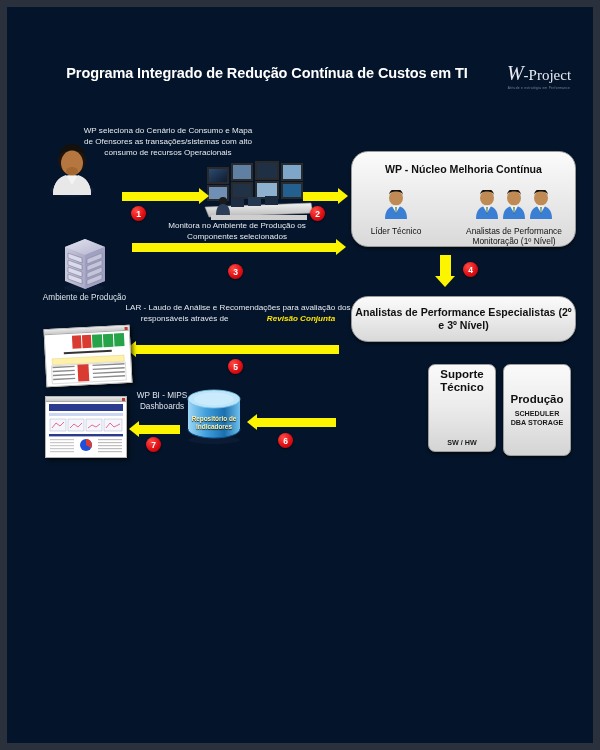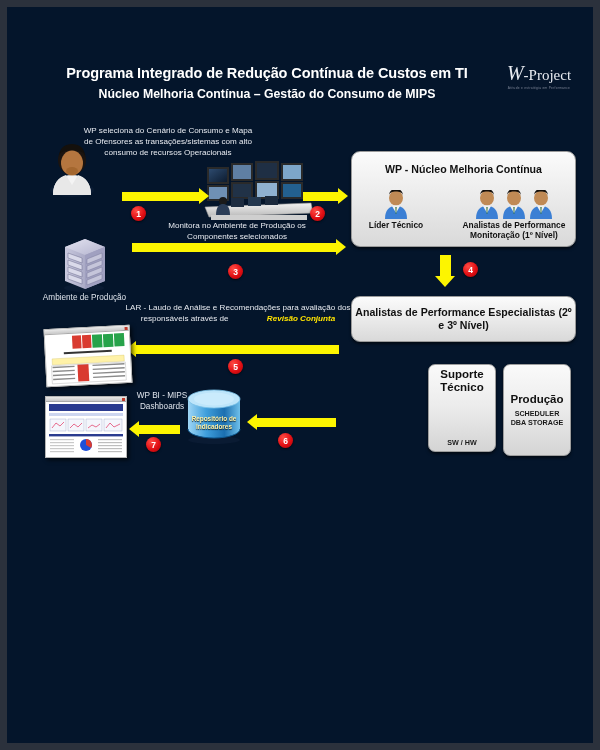--- a/index.html
+++ b/index.html
@@ -87,31 +87,31 @@
     color: #fff; font-size: 8.5px; font-weight: bold;
     display: flex; align-items: center; justify-content: center;
     box-shadow: 0 1px 2px rgba(0,0,0,.6);
   }
 
   
   .panel {
     position: absolute;
     background: linear-gradient(180deg,#fbfbfb 0%,#ececec 45%,#d9d9d9 100%);
     border: 1px solid #9a9a9a;
-    border-radius: 9px;
+    border-radius: 17px;
     box-shadow: 0 2px 3px rgba(0,0,0,.55);
   }
   .panel-title {
     color: #101010; font-weight: bold; text-align: center;
     font-size: 10.6px; line-height: 1.25;
   }
 
   .person-group { position: absolute; display: flex; flex-direction: column; align-items: center; }
   .person-row { display: flex; gap: 1px; }
-  .plabel { margin-top: 0; font-size: 8.4px; font-weight: bold; color: #111; text-align: center; line-height: 1.2; }
+  .plabel { margin-top: 6px; font-size: 8.4px; font-weight: normal; color: #111; text-align: center; line-height: 1.2; }
 
   .box3 {
     position: absolute;
     background: linear-gradient(180deg,#fafafa 0%,#ebebeb 50%,#d4d4d4 100%);
     border: 1px solid #9d9d9d; border-radius: 7px;
     box-shadow: 0 2px 3px rgba(0,0,0,.55);
     display: flex; flex-direction: column; align-items: center; justify-content: center;
     text-align: center; padding: 4px 2px;
   }
   .box3 .b-main { font-size: 11.5px; font-weight: bold; color: #111; line-height: 1.12; }
@@ -142,21 +142,20 @@
   }
   .doc .tb { height: 5px; background: linear-gradient(180deg,#e8e8e8,#c9c9c9); border-bottom: 1px solid #aaa; position: relative; }
   .doc .tb i { position: absolute; right: 1px; top: 1px; width: 3px; height: 3px; background: #c0392b; display: block; }
 </style>
 </head>
 <body>
 
 <div id="slide">
 
   <div class="hdr-title">Programa Integrado de Redução Contínua de Custos em TI</div>
-  <div class="hdr-sub">Núcleo Melhoria Contínua – Gestão do Consumo de MIPS</div>
 
   <div class="logo">
     <div class="logo-main"><span class="w">W</span><span>-Project</span></div>
     <div class="logo-sub">Atitude e estratégia em Performance</div>
   </div>
 
   <div class="avatar" style="left:38px; top:134px;">
     <svg width="54" height="56" viewBox="0 0 54 56">
       <ellipse cx="27" cy="49" rx="22" ry="7" fill="#0a1b33"></ellipse>
       <path d="M8 54 C8 40 16 34 27 34 C38 34 46 40 46 54 Z" fill="#f4f4f4"></path>

